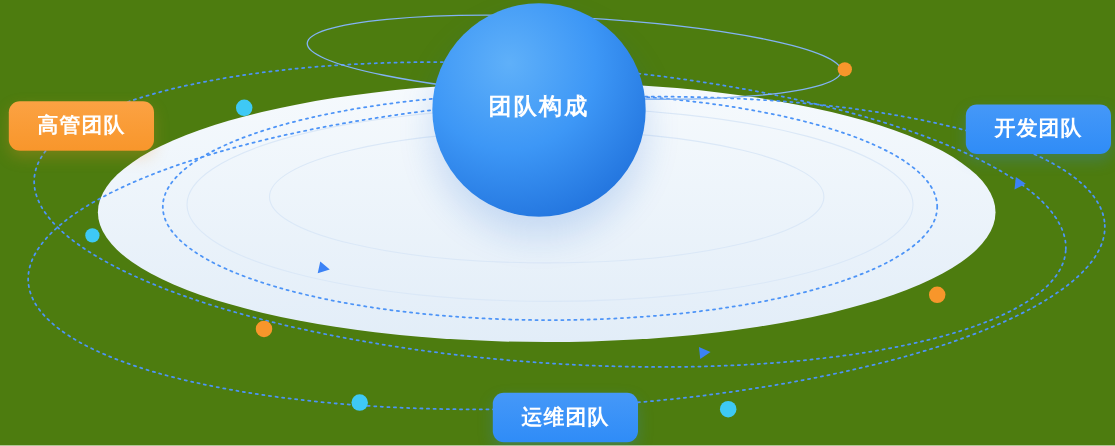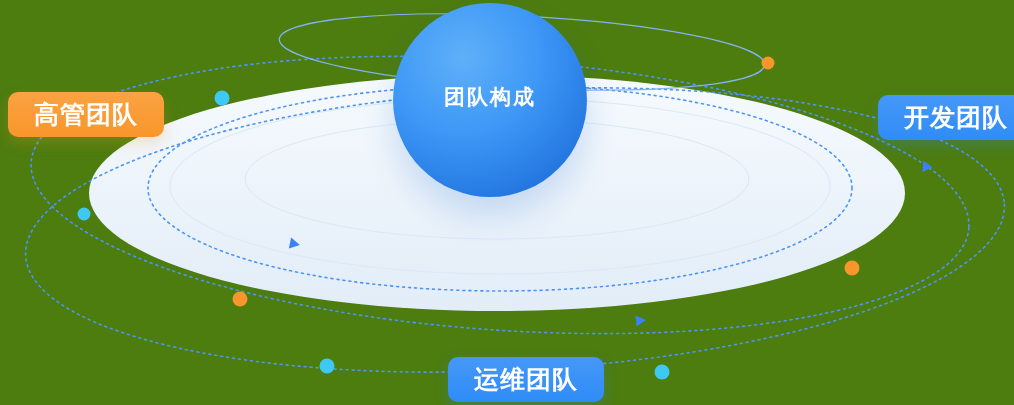--- a/index.html
+++ b/index.html
@@ -64,21 +64,21 @@
     margin-top: -6px;
   }
 
   .badge {
     position: absolute;
     height: 45px;
     line-height: 45px;
     padding: 0 26px;
     border-radius: 10px;
     color: #ffffff;
-    font-size: 25px;
+    font-size: 19px;
     font-weight: 700;
     letter-spacing: 1px;
     white-space: nowrap;
     text-align: center;
     box-sizing: border-box;
   }
   .badge.orange {
     background: linear-gradient(180deg, #fba243 0%, var(--c-badge-orange, #f8962b) 100%);
     box-shadow: 0 6px 14px rgba(248, 150, 43, 0.25);
   }

